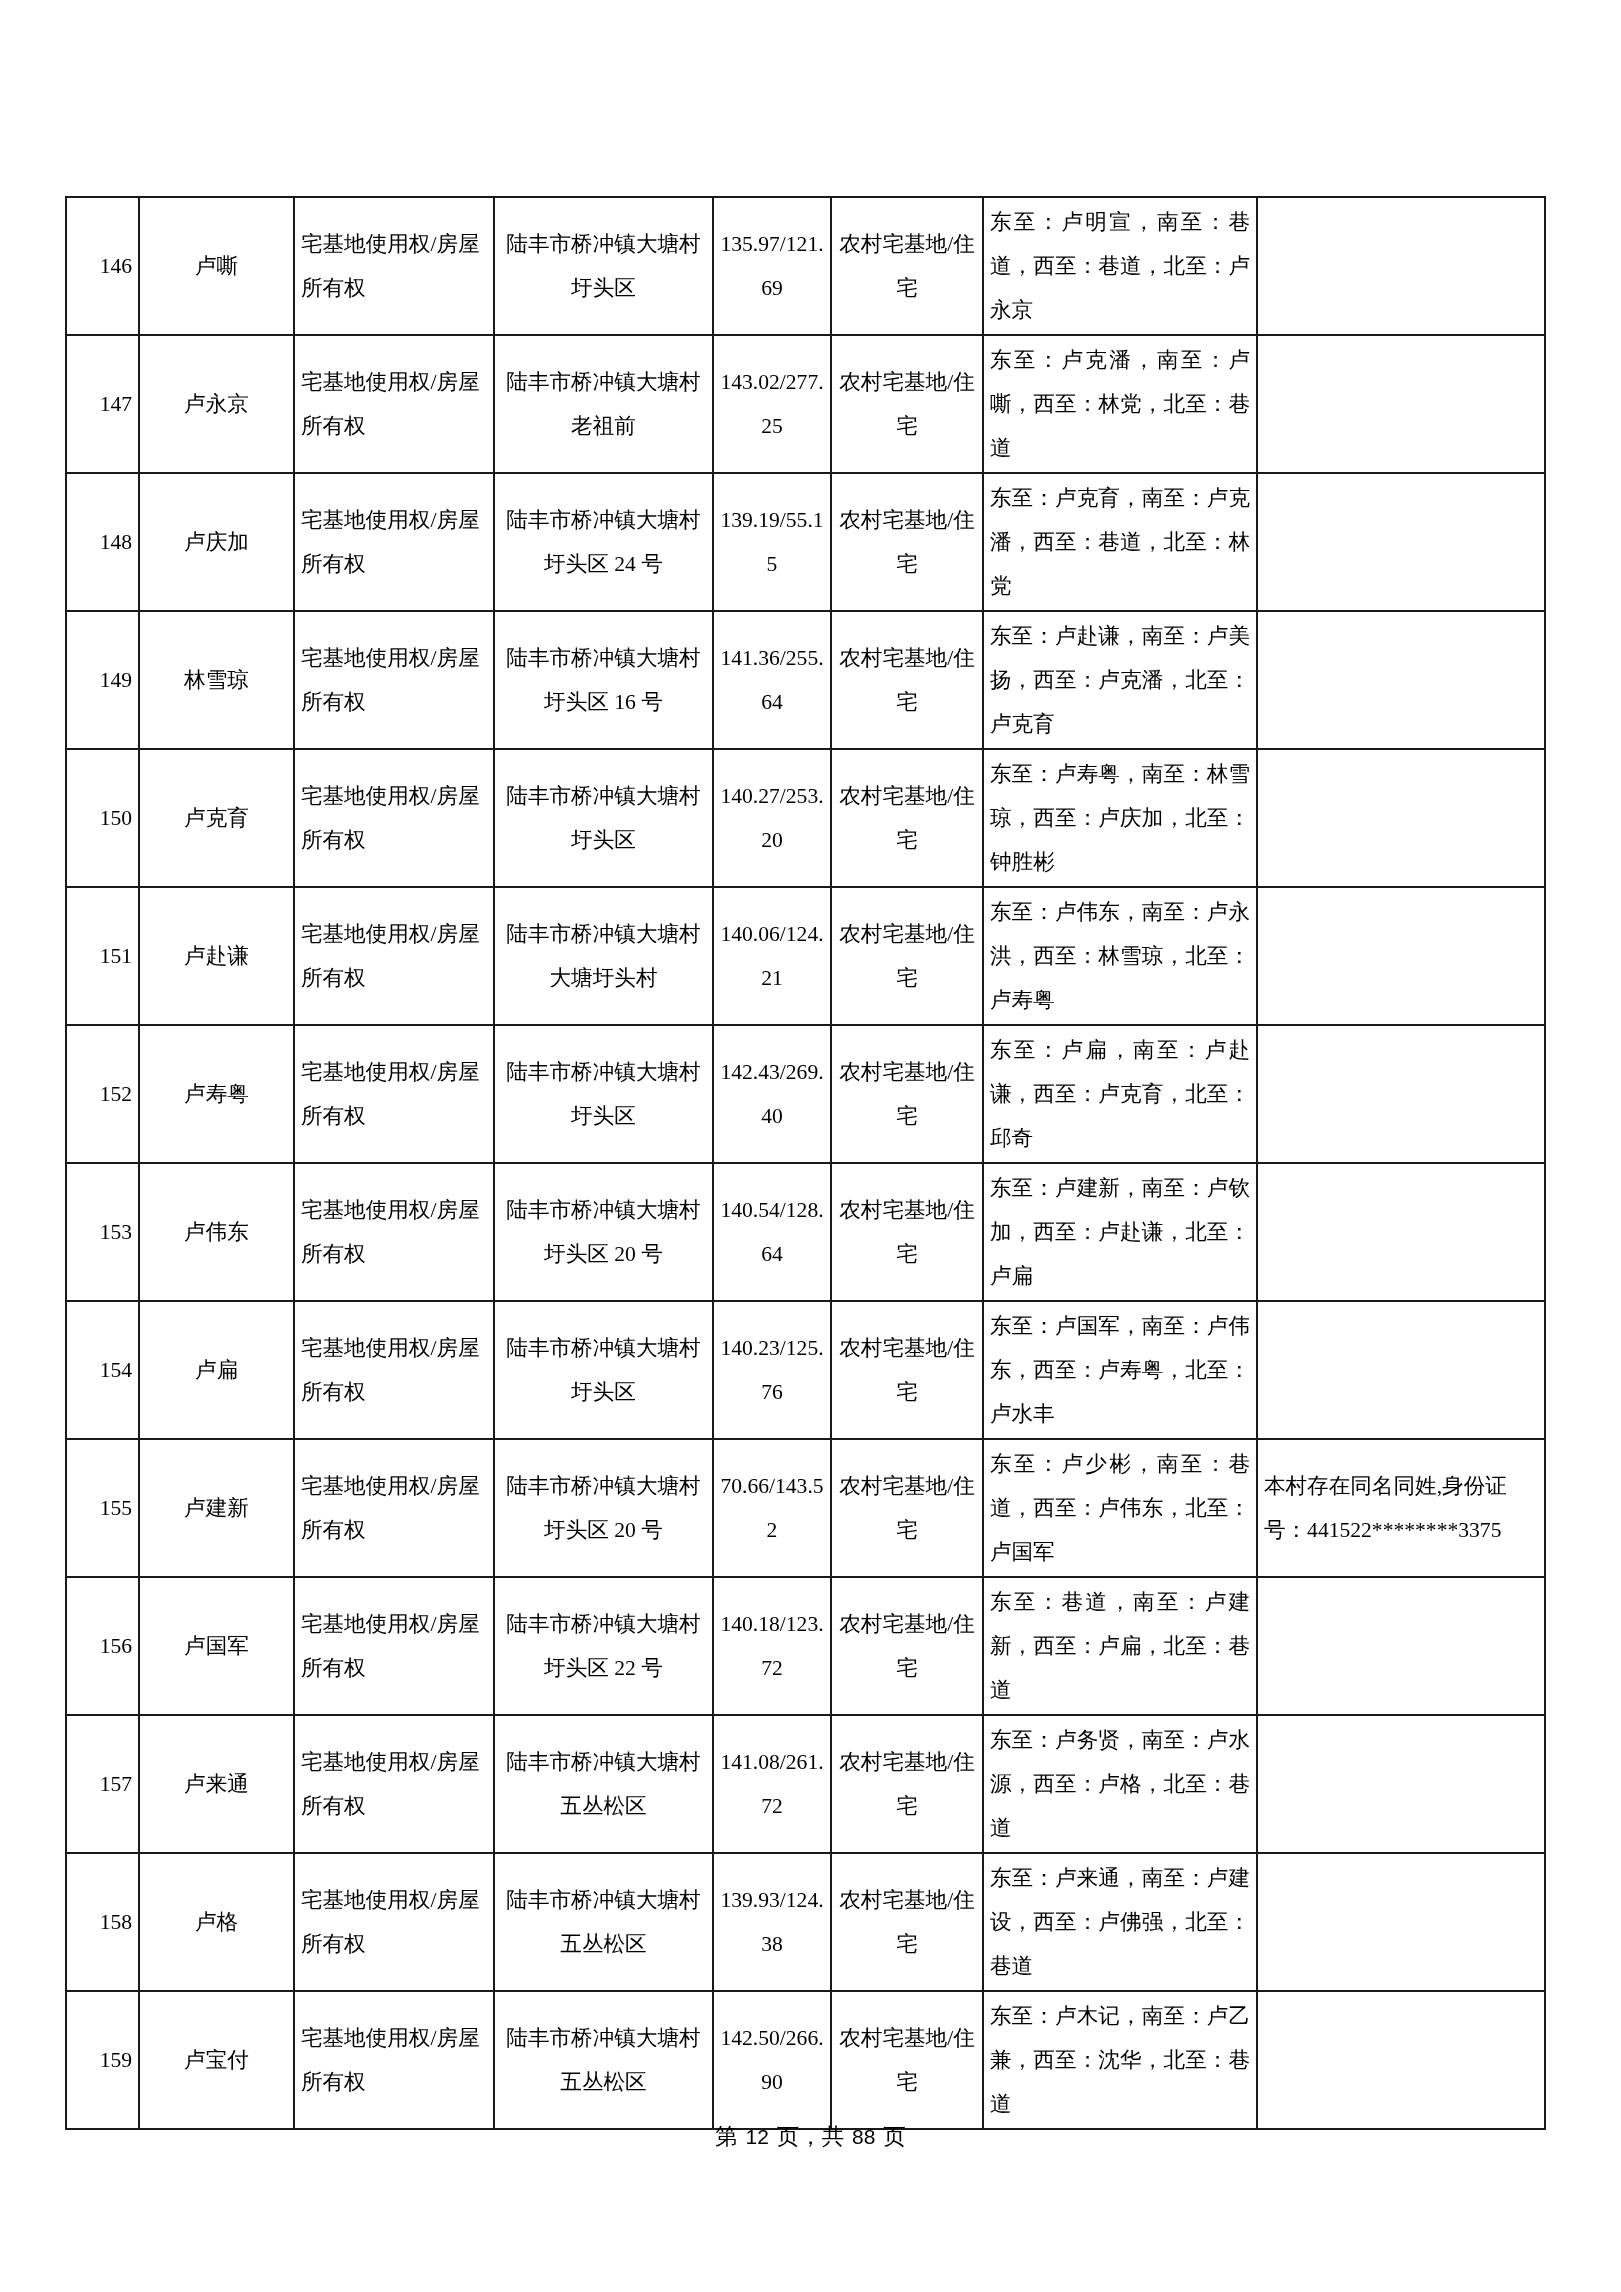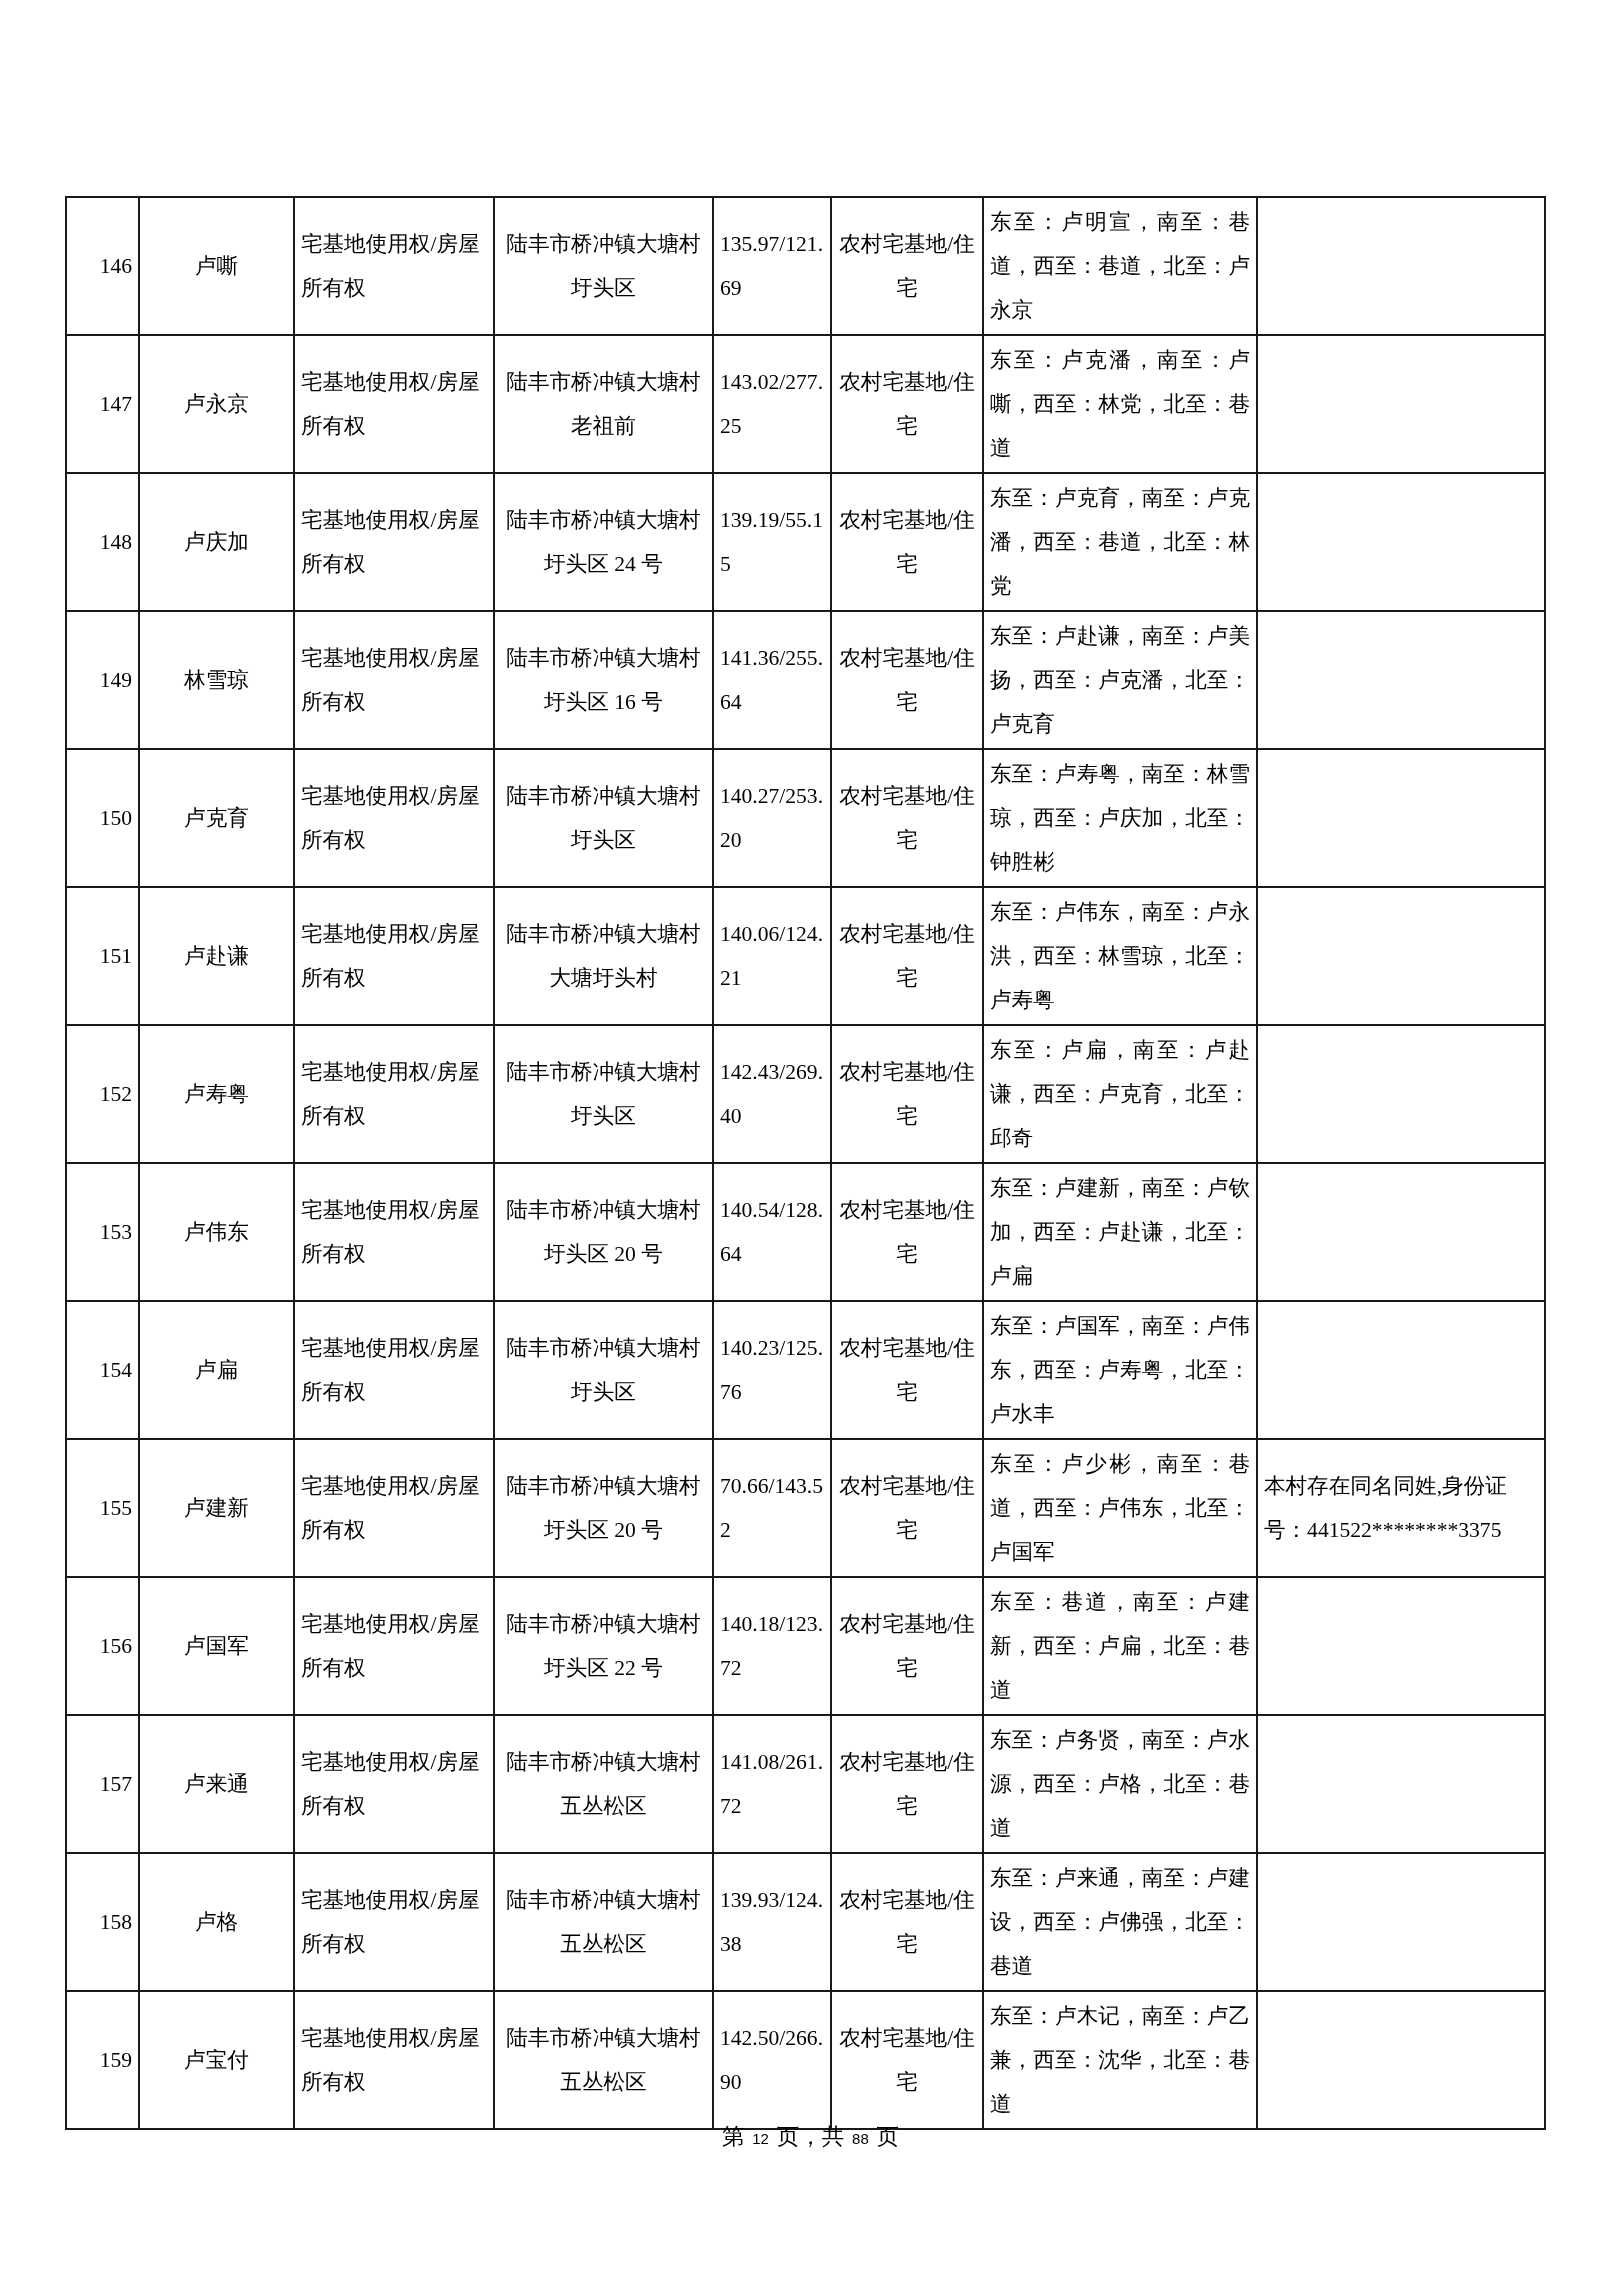--- a/index.html
+++ b/index.html
@@ -35,37 +35,37 @@
     font-size: 21.6px;
     line-height: 44px;
     padding: 2px 5.9px;
     overflow: hidden;
   }
   table.registry tr { height: 131px; }
   td.c-seq   { text-align: right; }
   td.c-name  { text-align: center; }
   td.c-right { padding: 2px 11.8px; word-break: break-all; }
   td.c-loc   { text-align: center; padding: 2px 12.7px; word-break: break-all; border-radius: 6px; }
-  td.c-area  { text-align: left; padding: 2px 3.9px; font-size: 20.6px; word-break: break-all; }
+  td.c-area  { text-align: center; padding: 2px 3.9px; font-size: 20.6px; word-break: break-all; }
   td.c-usage { text-align: center; padding: 2px 11.8px; word-break: break-all; }
   td.c-bound { text-align: justify; padding: 2px 13.7px; word-break: break-all; }
   td.c-remark{ text-align: left; padding: 2px 15.7px; word-break: break-all; border-radius: 17px; }
   .footer {
     position: absolute;
     top: 2115px;
     left: 0;
     width: 100%;
     text-align: center;
     font-size: 22.5px;
     line-height: 44px;
     color: #000000;
   }
   .footer .num {
     font-family: "Liberation Sans", "DejaVu Sans", sans-serif;
-    font-size: 15px;
+    font-size: 21px;
     margin: 0 7.8px;
   }
 </style>
 </head>
 <body>
 
 <div class="page">
 
   <table class="registry">
     <colgroup>

